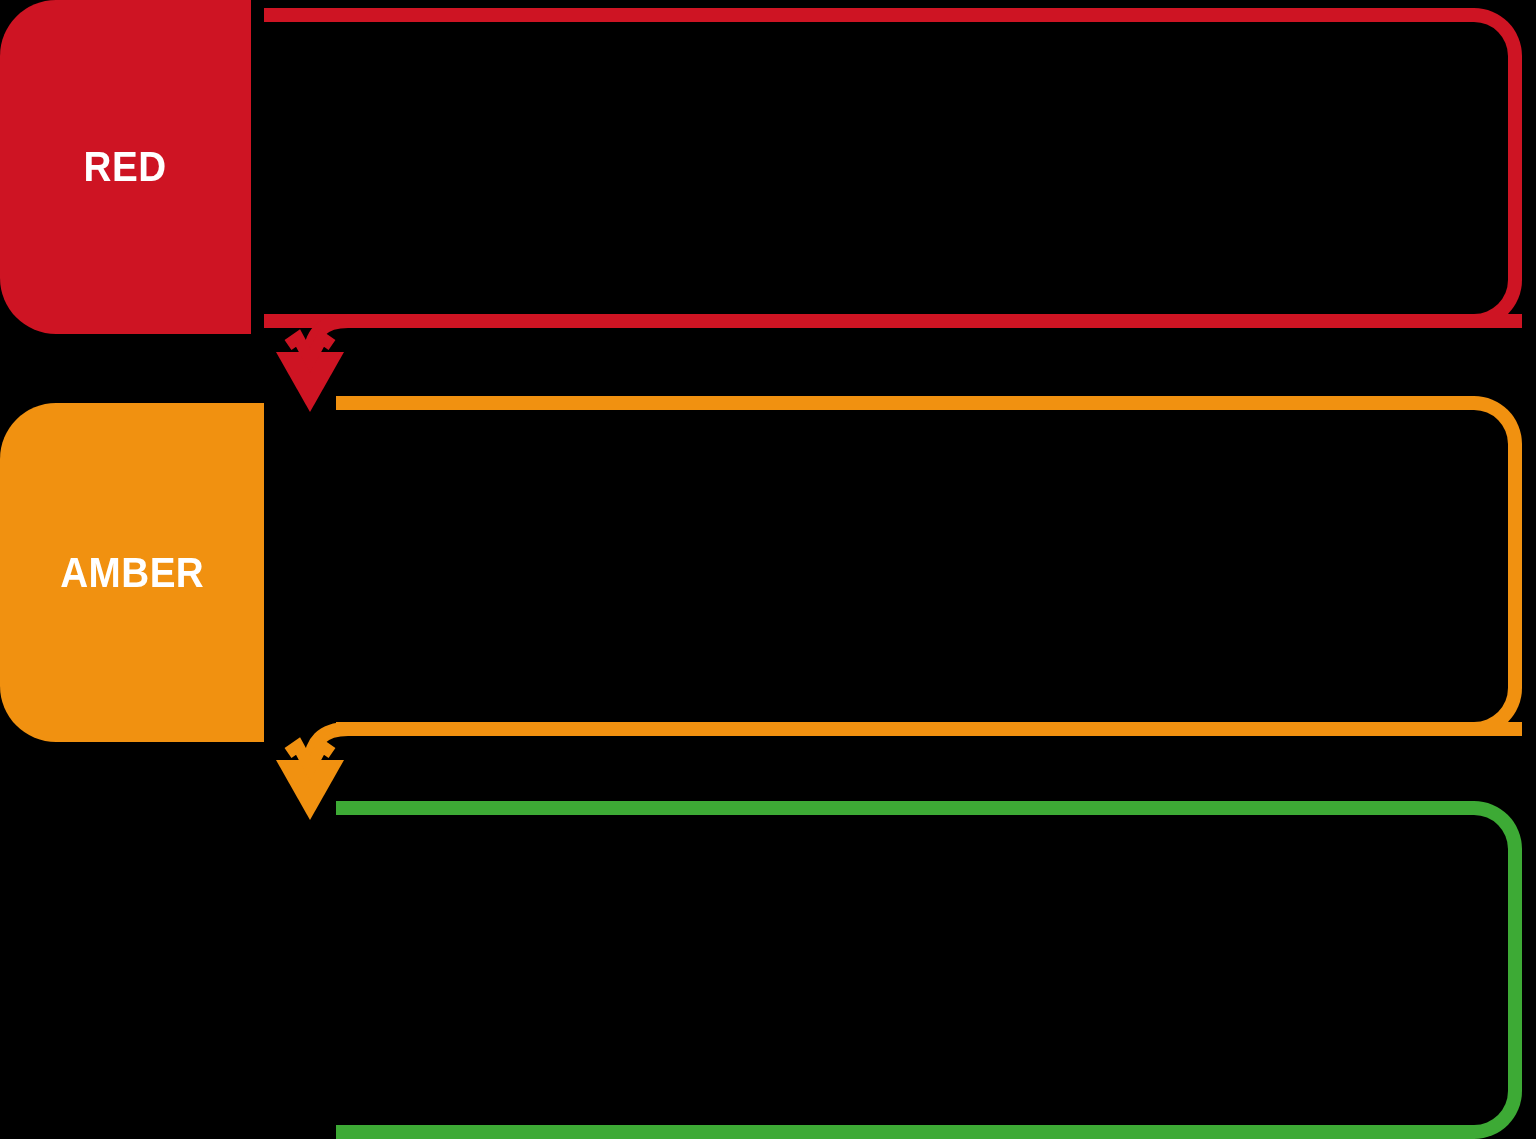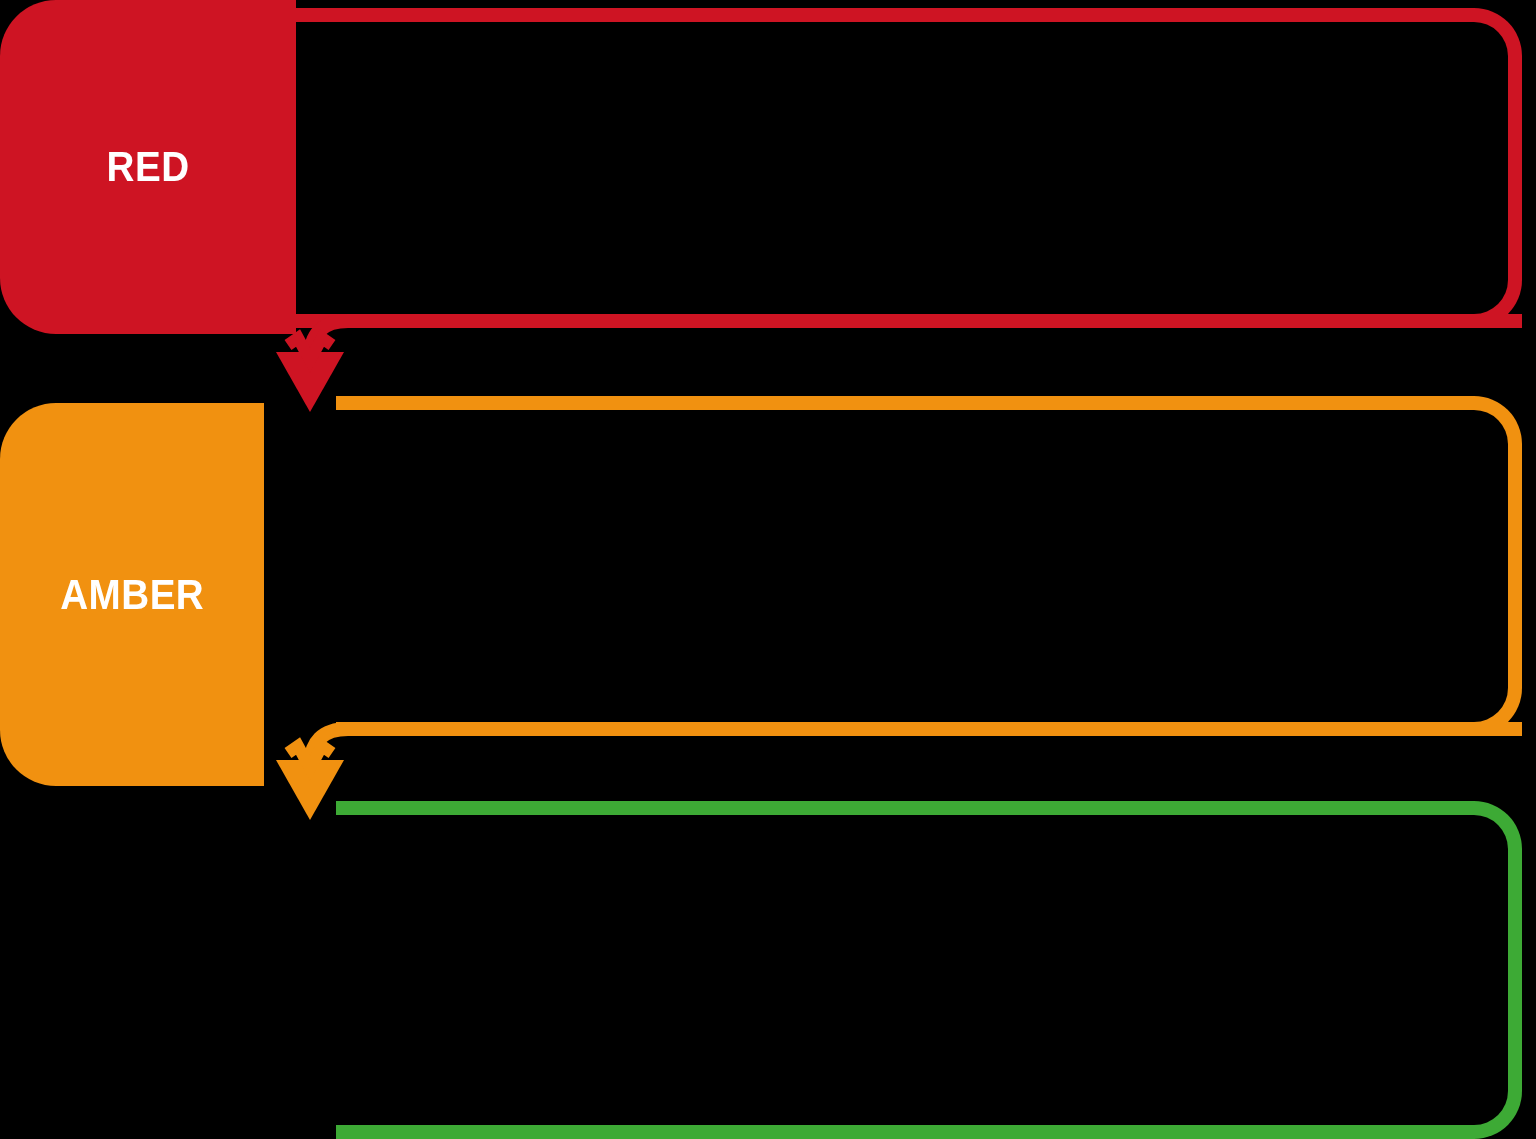--- a/index.html
+++ b/index.html
@@ -31,31 +31,31 @@
     letter-spacing: 0.5px;
     line-height: 1;
     text-align: center;
     white-space: nowrap;
     transform: scaleX(0.92);
   }
 
   #block-red {
     left: 0px;
     top: 0px;
-    width: 296px;
+    width: 251px;
     height: 334px;
     background: #ce1423;
     border-top-left-radius: 56px;
     border-bottom-left-radius: 56px;
   }
   #block-amber {
     left: 0px;
     top: 403px;
     width: 264px;
-    height: 383px;
+    height: 339px;
     background: #f19110;
     border-top-left-radius: 56px;
     border-bottom-left-radius: 56px;
   }
   #block-green {
     left: 0px;
     top: 808px;
     width: 264px;
     height: 331px;
     background: #3daa35;

